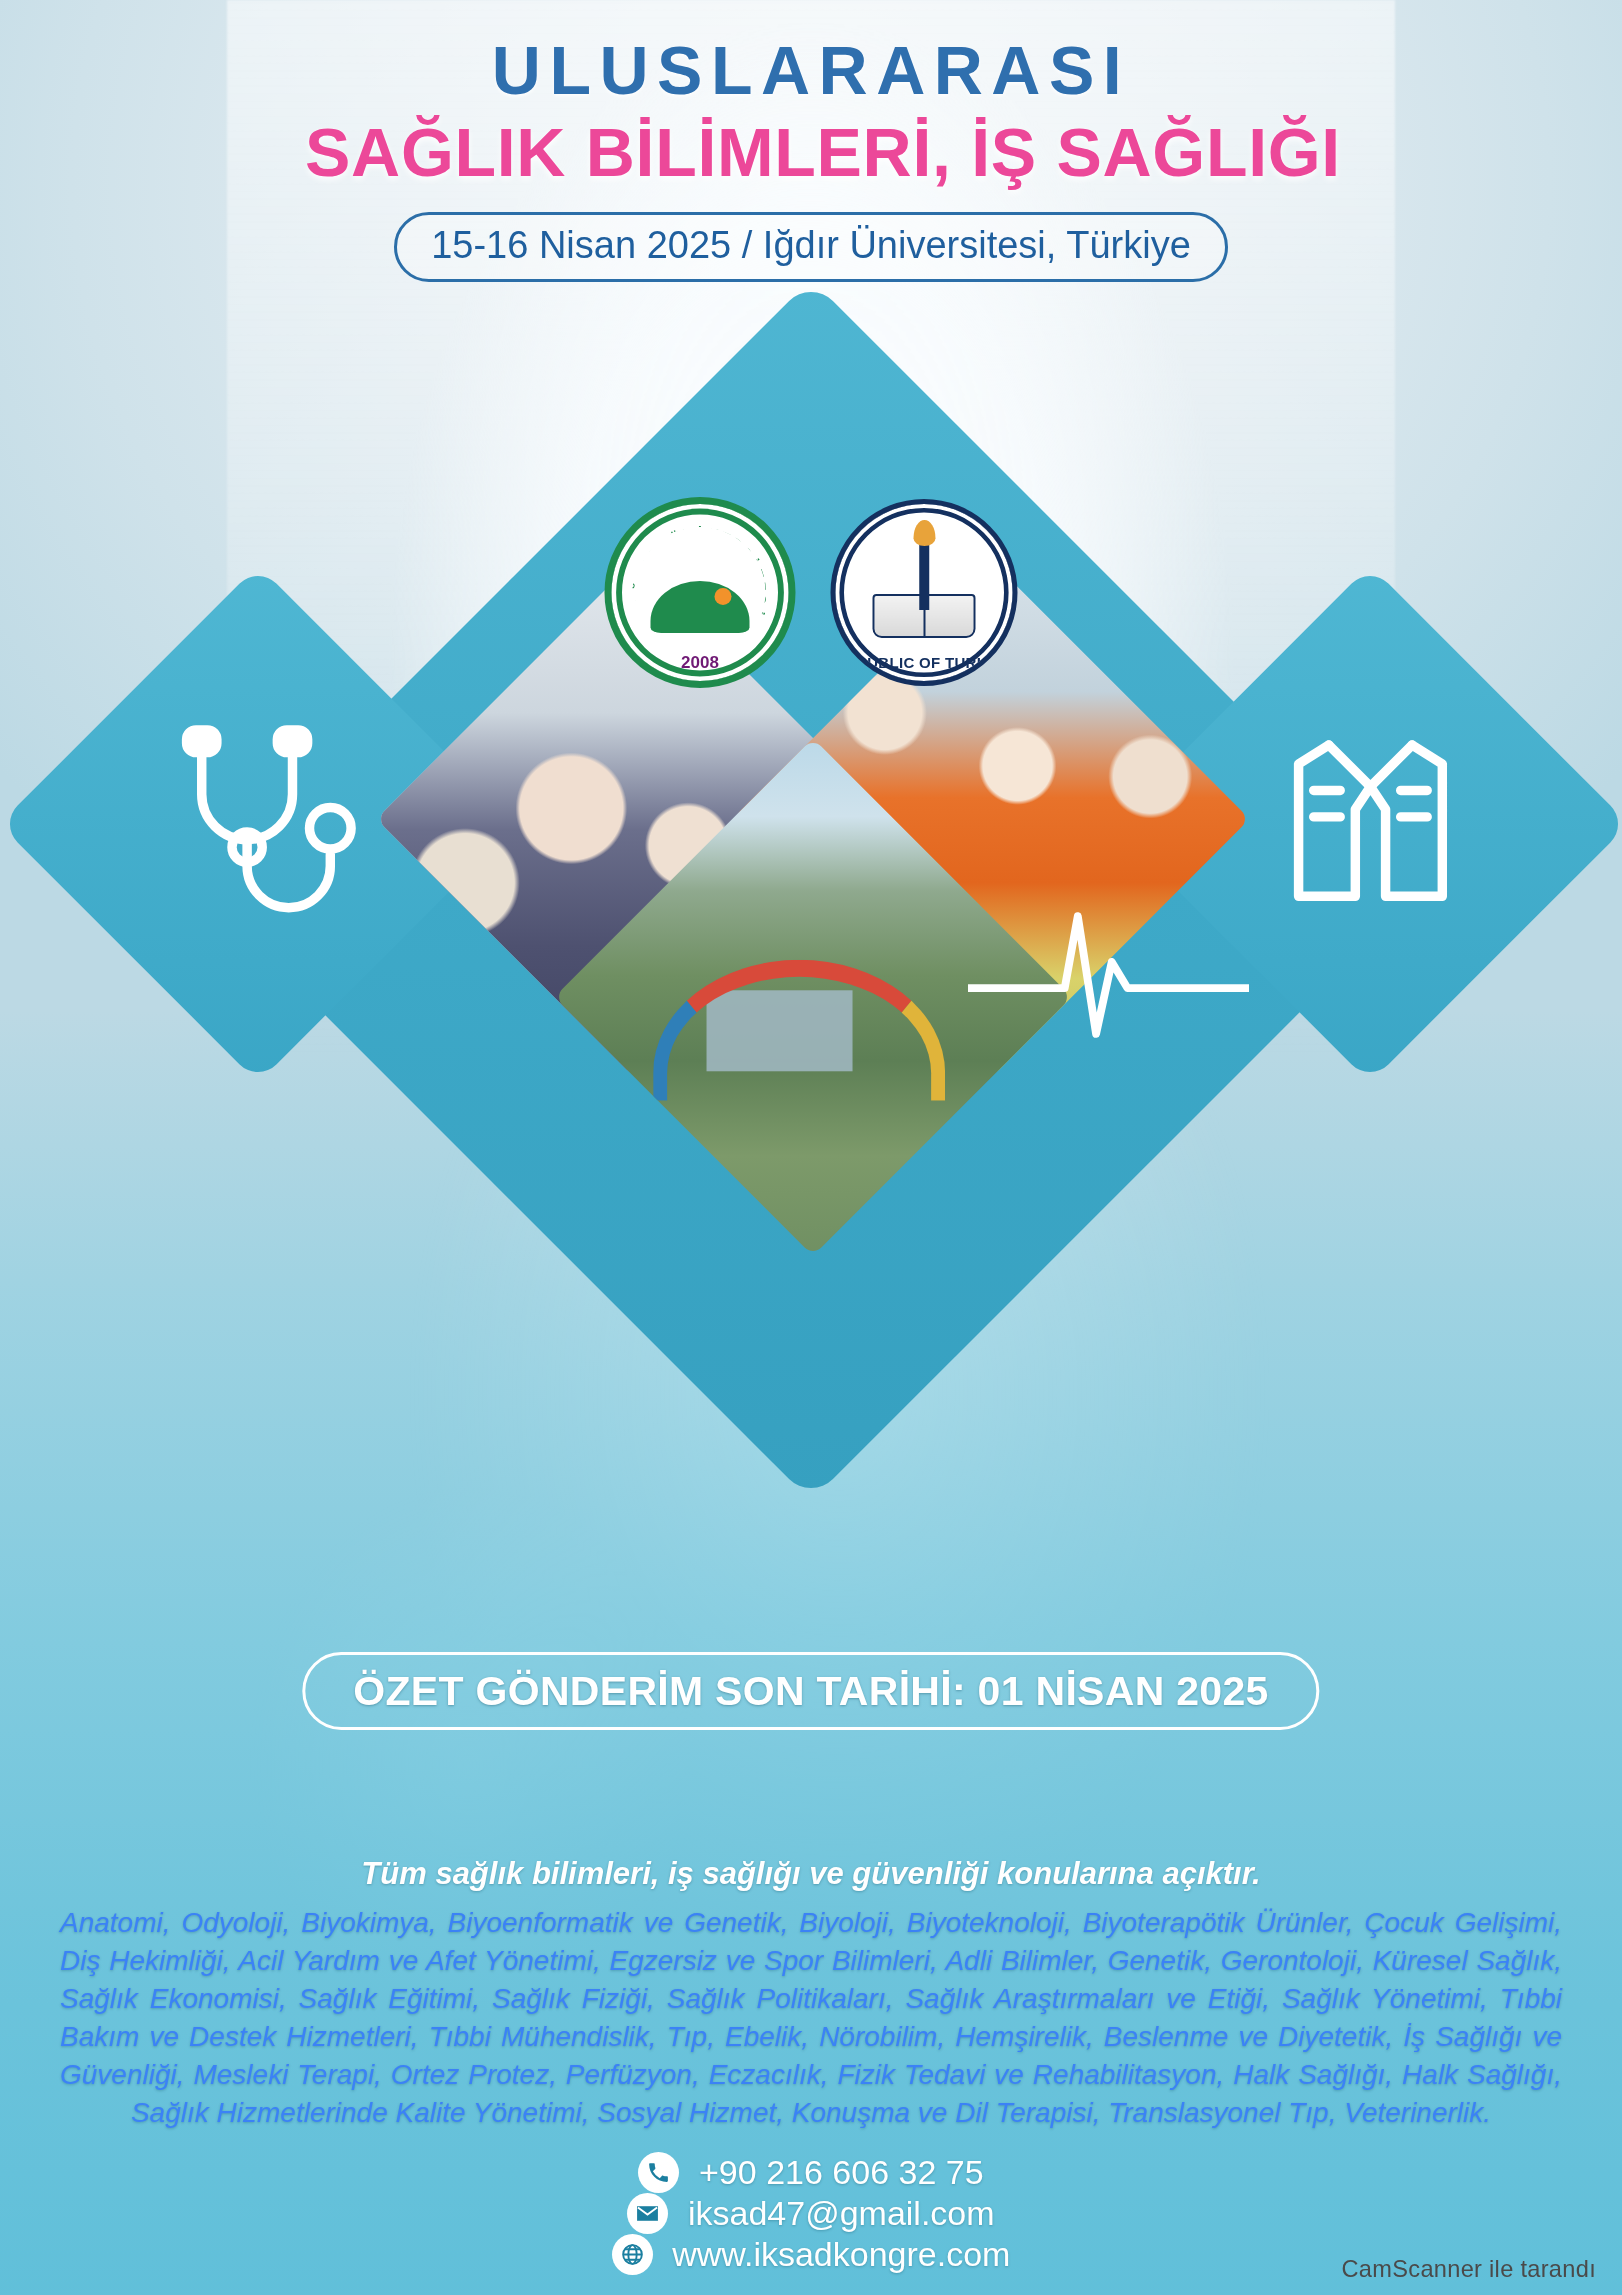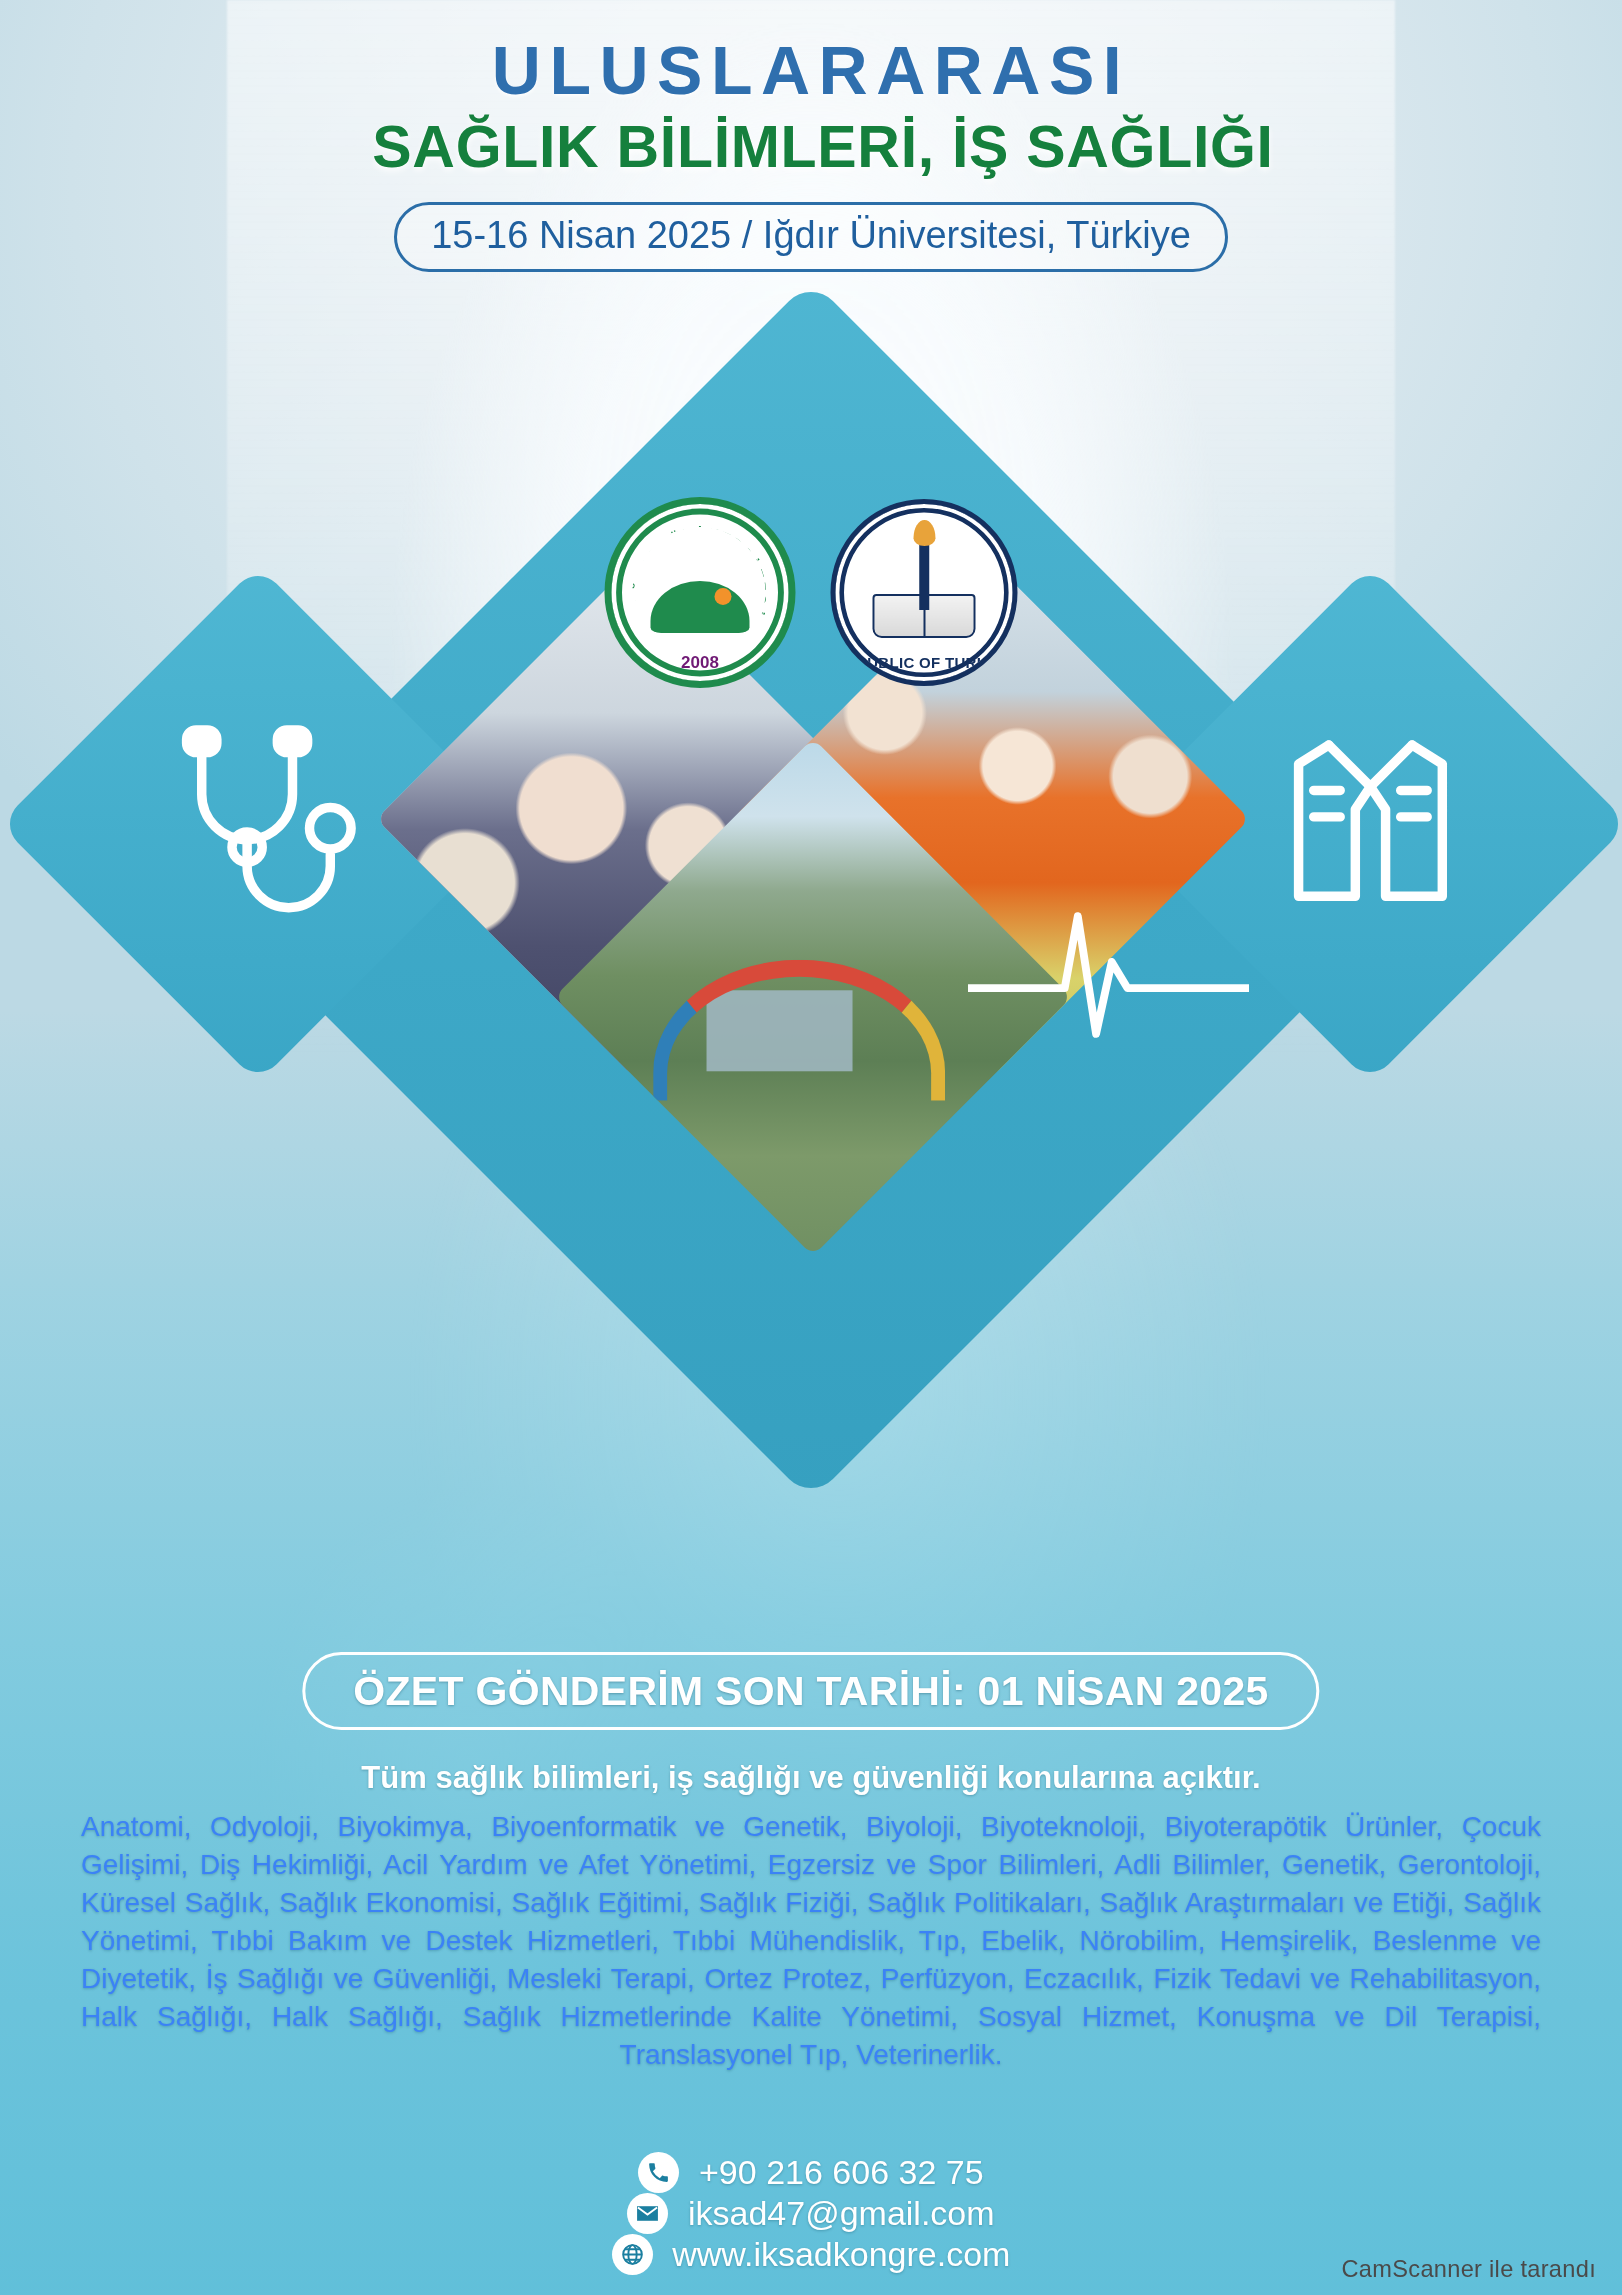--- a/index.html
+++ b/index.html
@@ -199,24 +199,24 @@
   }
   .t-uluslararasi {
     font-size: 68px;
     letter-spacing: 8.5px;
     color: #2f6fae;
     font-weight: 700;
     text-shadow: 0 2px 3.9px rgba(255,255,255,0.85);
   }
   .t-main {
     margin-top: 6.5px;
-    font-size: 59px;
+    font-size: 68px;
     line-height: 1.07;
     font-weight: 700;
-    color: #15803d;
+    color: #ec4899;
     letter-spacing: 0.7px;
     text-shadow: 0 2.6px 5.9px rgba(255,255,255,0.9), 0 0 1.3px rgba(255,255,255,0.9);
     padding-left: 24px;
   }
   .t-main .line2 { display: block; }
   .date-pill {
     display: inline-block;
     margin-top: 23.6px;
     padding: 9.2px 34px 11.8px;
     border: 3.3px solid #2b6ea8;
@@ -393,25 +393,26 @@
     font-weight: 700;
     letter-spacing: 0.3px;
     white-space: nowrap;
     text-shadow: 0 1.3px 2.6px rgba(0,60,80,0.35);
   }
 
   
   .topics {
     position: absolute;
     left: 0;
-    top: 1760px;
+    top: 1856px;
     width: 100%;
     text-align: center;
-    padding: 0 81px;
+    padding: 0 60px;
     box-sizing: border-box;
+    font-style: italic;
   }
   .topics-lead {
     color: #ffffff;
     font-size: 31px;
     font-weight: 700;
     margin-bottom: 11.8px;
     text-shadow: 0 1.3px 2.6px rgba(0,60,80,0.3);
   }
   .topics-body {
     color: #3b82f6;

